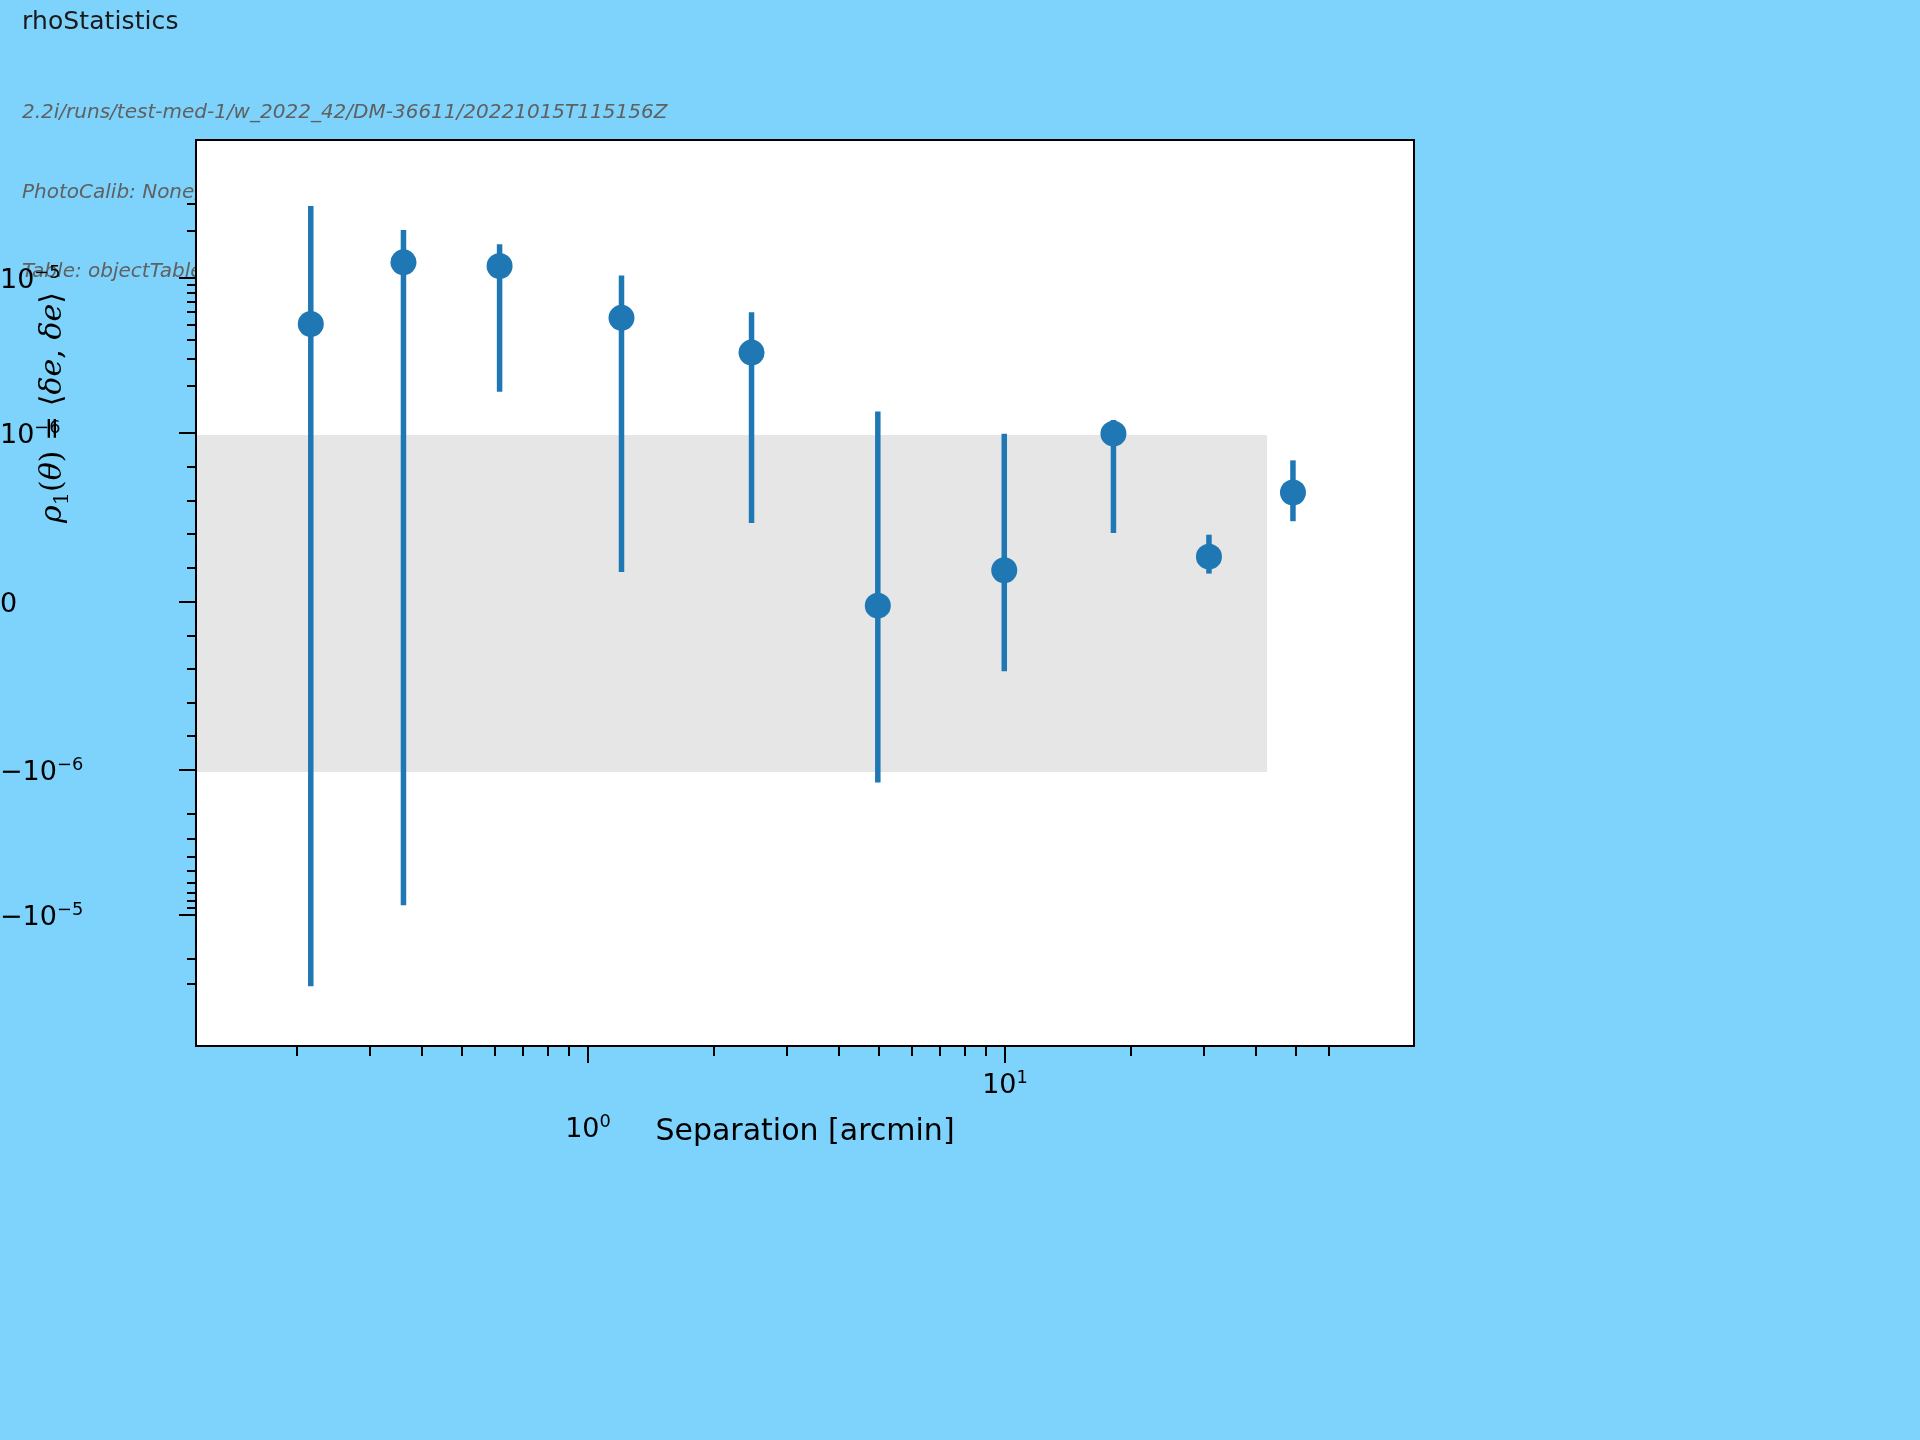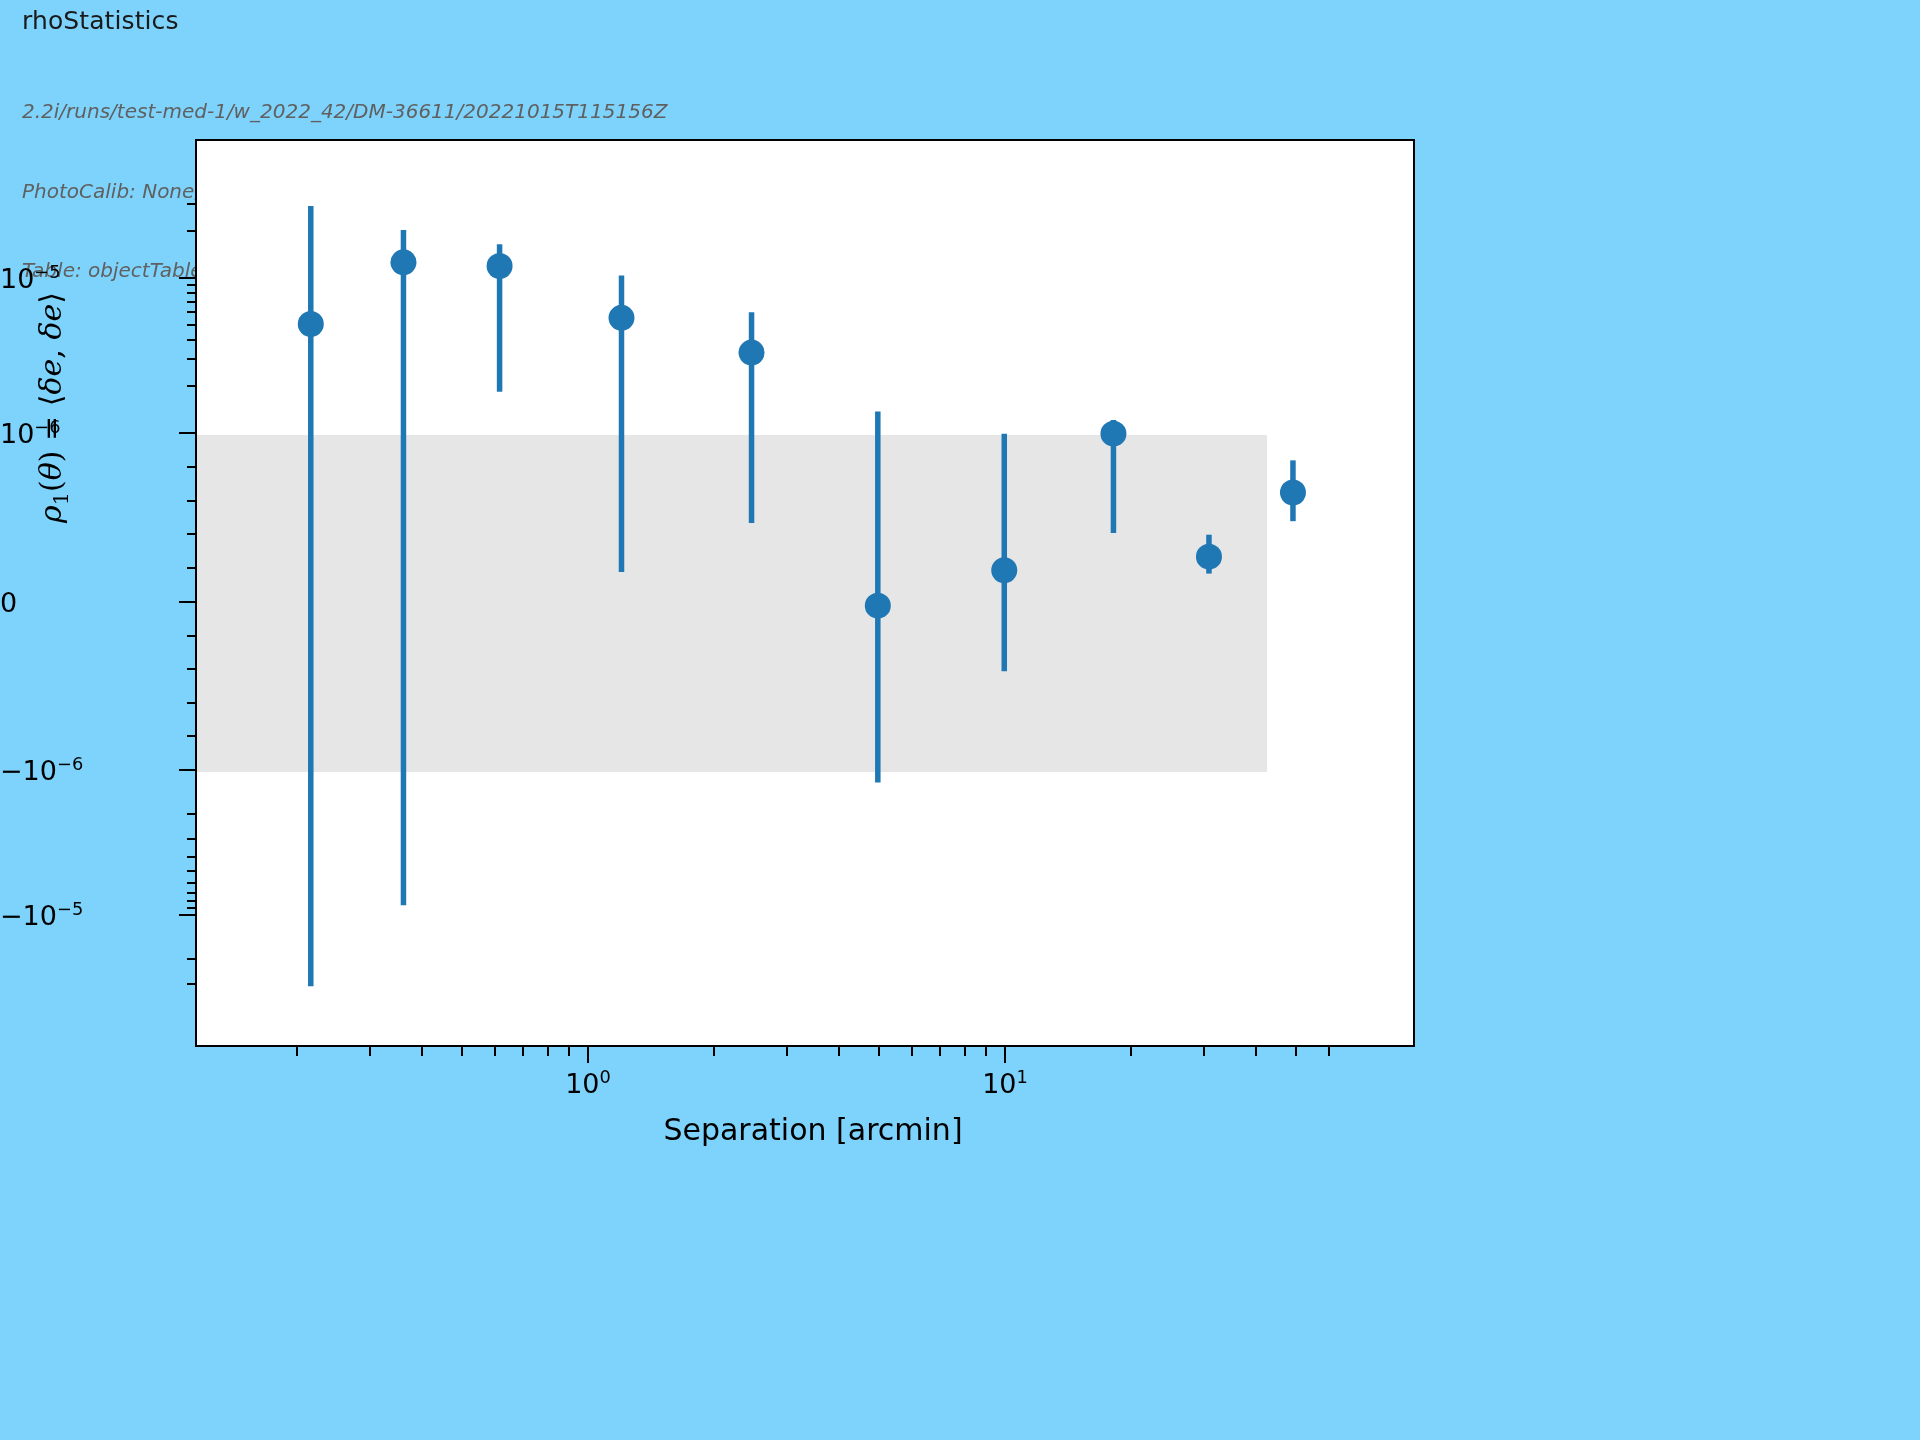--- a/index.html
+++ b/index.html
@@ -23,21 +23,21 @@
   
   .ytick{position:absolute;left:179px;width:16px;height:2.2px;background:#000;}
   .ytick.minor{left:187px;width:8px;height:2px;}
   .ytl{position:absolute;text-align:left;font-size:27px;color:#000;white-space:nowrap;transform:translateY(-50%);}
   .xtick{position:absolute;top:1047px;width:2.2px;height:16px;background:#000;}
   .xtick.minor{height:9px;width:2px;}
   .xtl{position:absolute;top:1068px;font-size:27px;color:#000;white-space:nowrap;transform:translateX(-50%);}
   sup{font-size:.66em;vertical-align:super;line-height:0;}
 
   
-  #xaxis-title{position:absolute;left:8px;top:1112px;width:1610px;text-align:center;font-size:30px;color:#000;}
+  #xaxis-title{position:absolute;left:0;top:1112px;width:1610px;text-align:center;font-size:30px;color:#000;}
   #yaxis-title{position:absolute;left:-300px;top:390px;width:700px;text-align:center;font-size:30px;color:#000;
                transform:rotate(-90deg);transform-origin:center center;white-space:nowrap;}
   .mi{font-family:"DejaVu Serif","Liberation Serif",serif;font-style:italic;}
   .mi-sub{font-size:.7em;vertical-align:sub;line-height:0;font-style:normal;}
   .mr{font-family:"DejaVu Serif","Liberation Serif",serif;font-style:normal;}
 </style>
 </head>
 <body>
 
 <div id="root">
@@ -93,21 +93,21 @@
       <div class="ytick minor" style="top: 499.6px;"></div>
       <div class="ytick minor" style="top: 465.8px;"></div>
       <div class="ytick minor" style="top: 634.6px;"></div>
       <div class="ytick minor" style="top: 668.2px;"></div>
       <div class="ytick minor" style="top: 701.8px;"></div>
       <div class="ytick minor" style="top: 735.4px;"></div>
     </div>
 
   <div id="xtick-layer">
       <div class="xtick" style="left: 586.9px;"></div>
-      <div class="xtl" style="left: 588px;">10<sup>0</sup></div>
+      <div class="xtl" style="left: 588px; margin-top: 44px;">10<sup>0</sup></div>
       <div class="xtick" style="left: 1003.9px;"></div>
       <div class="xtl" style="left: 1005px;">10<sup>1</sup></div>
       <div class="xtick minor" style="left: 295.53px;"></div>
       <div class="xtick minor" style="left: 368.96px;"></div>
       <div class="xtick minor" style="left: 421.059px;"></div>
       <div class="xtick minor" style="left: 461.47px;"></div>
       <div class="xtick minor" style="left: 494.489px;"></div>
       <div class="xtick minor" style="left: 522.406px;"></div>
       <div class="xtick minor" style="left: 546.589px;"></div>
       <div class="xtick minor" style="left: 567.919px;"></div>

